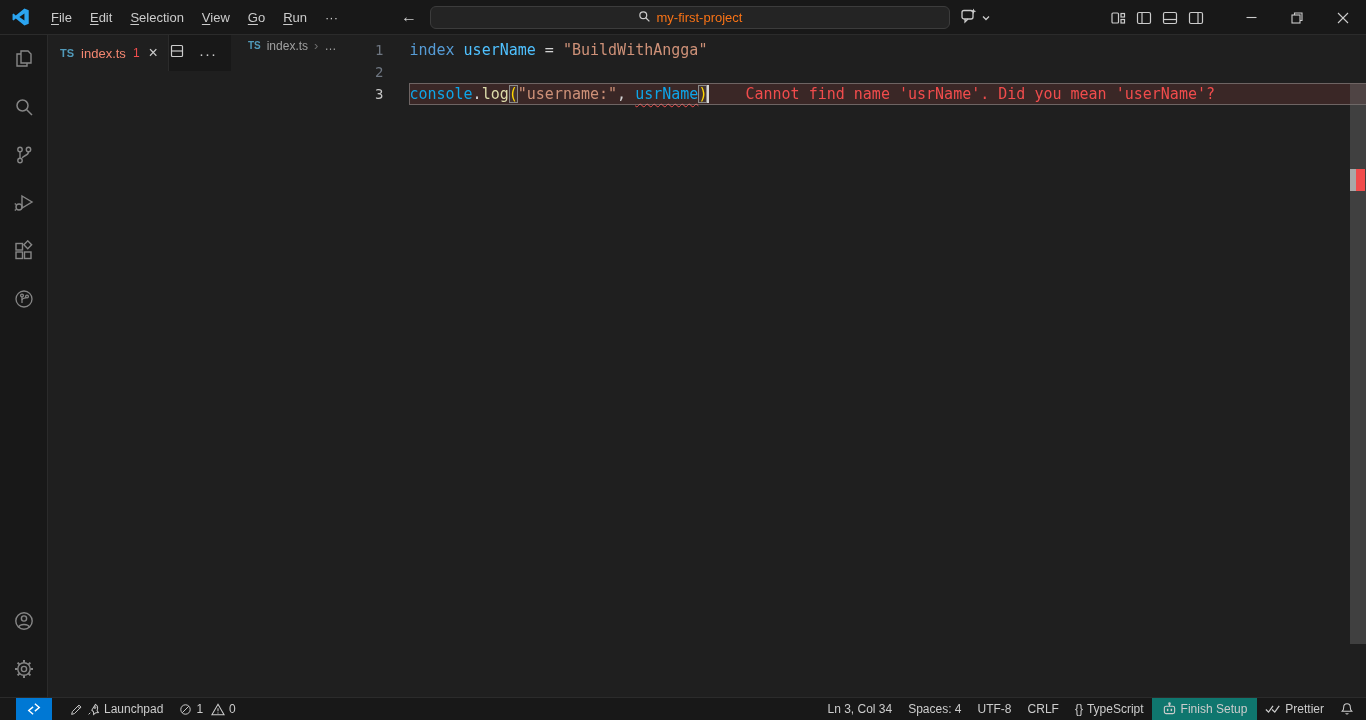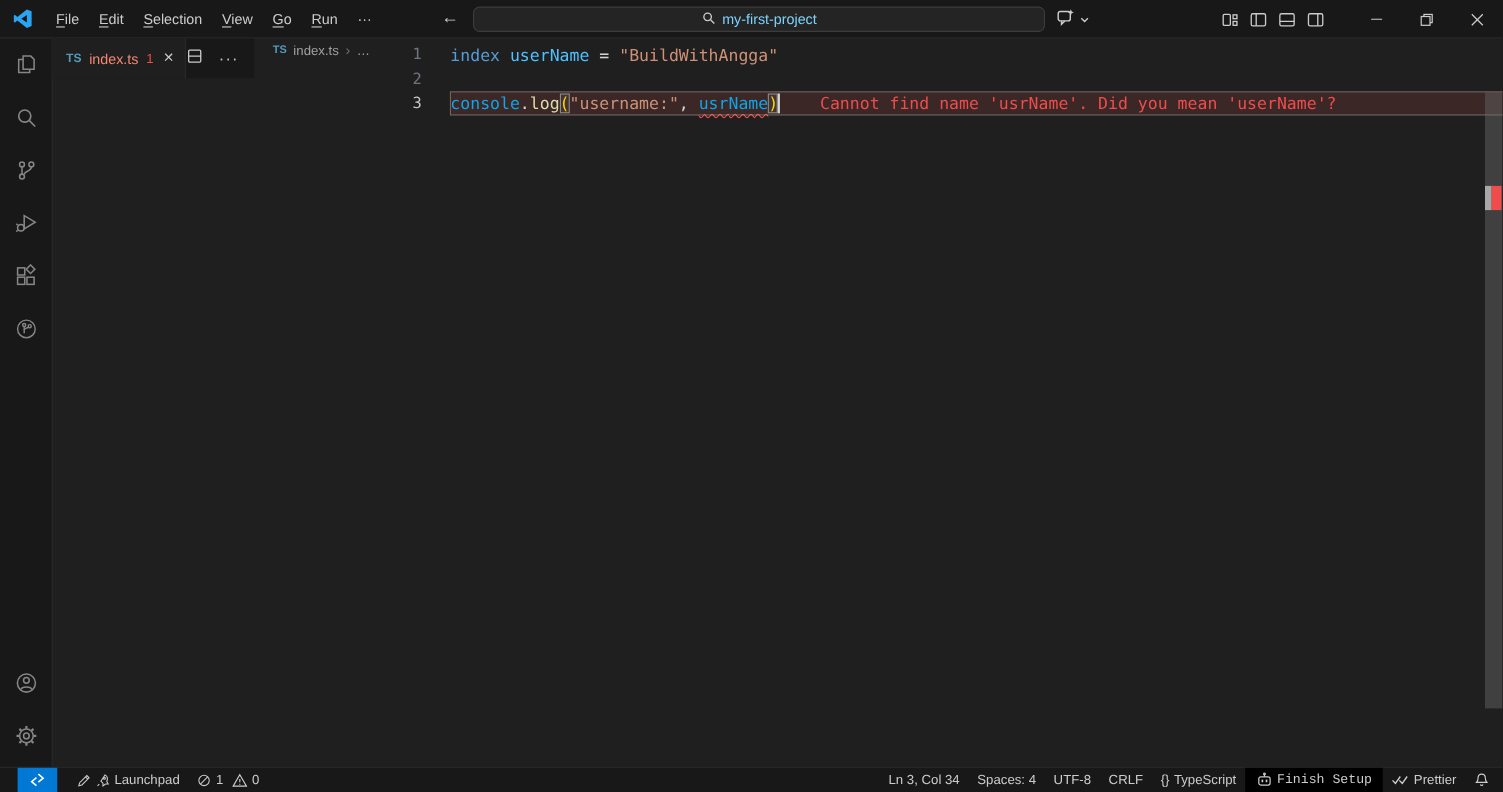--- a/index.html
+++ b/index.html
@@ -10,21 +10,21 @@
   
   .titlebar { height:35px; background:#181818; border-bottom:1px solid #2b2b2b;
     display:flex; align-items:center; position:relative; flex:none; }
   .logo { width:18px; height:18px; margin:0 12px 0 12px; flex:none; }
   .menubar { display:flex; align-items:flex-end; }
   .menu-item { font-size:13px; color:#cccccc; padding:4px 9px; border-radius:5px; cursor:default; }
   .menu-item u { text-underline-offset:2px; }
   .nav-arrows { display:flex; align-items:center; gap:14px; margin-left:54px; font-size:16px; color:#cccccc; }
   .command-center { position:absolute; left:430px; top:6px; width:520px; height:23px;
     background:#242424; border:1px solid #3c3c3c; border-radius:6px;
-    display:flex; align-items:center; justify-content:center; gap:6px; font-size:13px; color:#7dd3fc; }
+    display:flex; align-items:center; justify-content:center; gap:6px; font-size:13px; color:#f97316; }
   .copilot { position:absolute; left:960px; top:7px; display:flex; align-items:center; gap:3px; }
   .layout-controls { position:absolute; right:138px; top:0; height:35px; display:flex; align-items:center; gap:10px; padding-right:24px; }
   .layout-controls svg { display:block; }
   .window-controls { position:absolute; right:0; top:0; height:35px; display:flex; }
   .win-btn { width:46px; height:35px; display:flex; align-items:center; justify-content:center; color:#cccccc; }
 
   
   .main { flex:1; display:flex; min-height:0; }
   .activitybar { width:48px; background:#181818; border-right:1px solid #2b2b2b;
     display:flex; flex-direction:column; align-items:center; flex:none; }
@@ -73,21 +73,21 @@
   .ruler-error { position:absolute; top:85px; right:1px; width:9px; height:22px; background:#f14c4c; }
   .ruler-cursor { position:absolute; top:85px; right:10px; width:6px; height:22px; background:#a8a8a8; }
 
   
   .statusbar { height:23px; background:#181818; border-top:1px solid #2b2b2b;
     display:flex; align-items:center; font-size:12px; flex:none;padding-left:16px; }
   .sb-left { display:flex; align-items:center; height:100%; }
   .sb-right { margin-left:auto; display:flex; align-items:flex-start; height:100%; }
   .sb-item { display:flex; align-items:center; gap:4px; padding:0 8px; height:100%; color:#cccccc; }
   .sb-item.remote { background:#0078d4; width:36px; justify-content:center; padding:0; margin-right:10px; }
-  .sb-item.finish { background:#000000; padding:0 10px;font-family:Liberation Mono, monospace; }
+  .sb-item.finish { background:#0f766e; padding:0 10px; }
   .sb-item svg { display:block; }
 </style>
 </head>
 <body>
 
 <div class="app">
 
   <div class="titlebar">
     <div class="logo">
       <svg viewBox="0 0 100 100" width="18" height="18">

